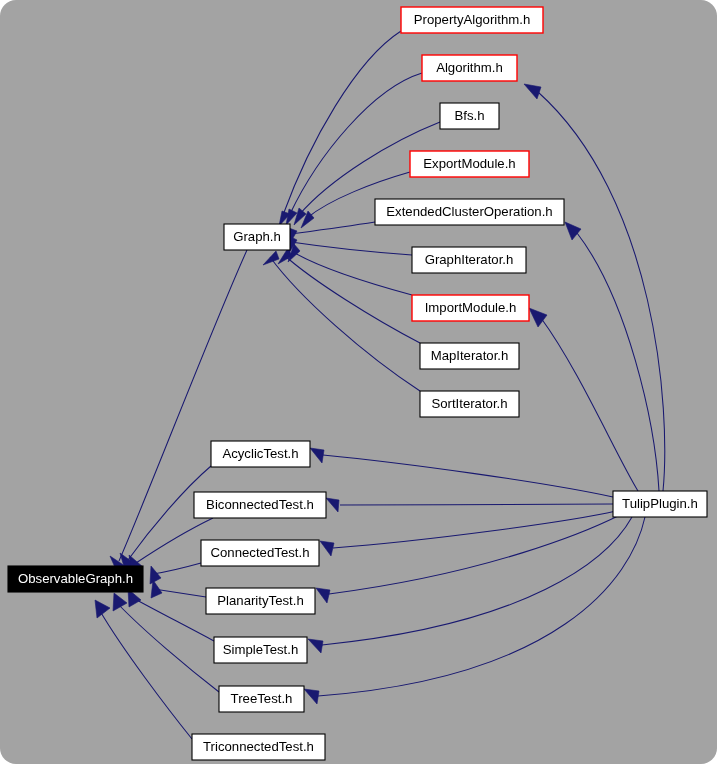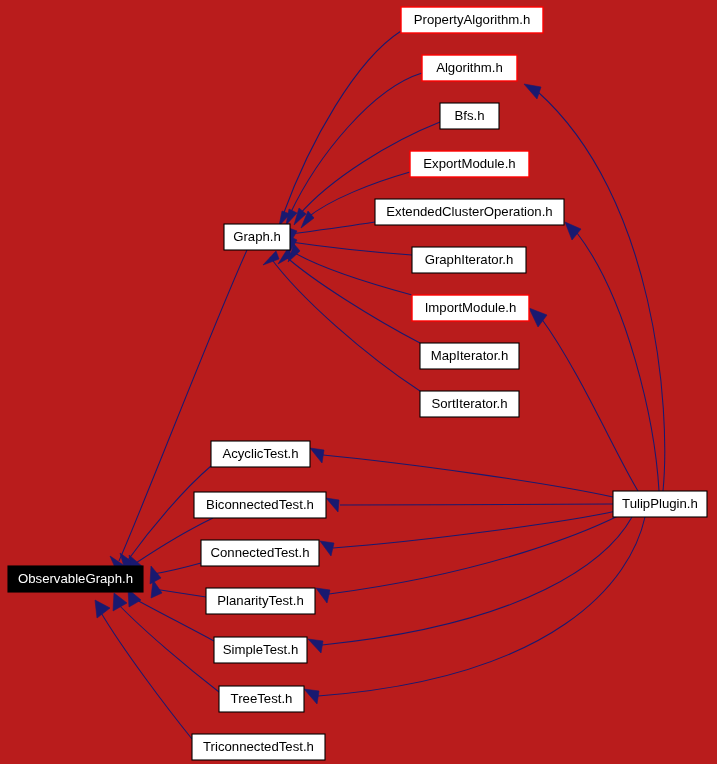--- a/index.html
+++ b/index.html
@@ -4,23 +4,24 @@
 <style>
   html, body {
     margin: 0;
     padding: 0;
     background: #ffffff;
   }
   #graph-root {
     position: relative;
     width: 717px;
     height: 764px;
-    background: #b91c1c;
+    background: #a3a3a3;
     font-family: "Liberation Sans", sans-serif;
     overflow: hidden;
+    border-radius: 16px;
   }
   svg.graph-canvas {
     position: absolute;
     left: 0;
     top: 0;
     width: 717px;
     height: 764px;
   }
   .node-box {
     fill: #ffffff;

